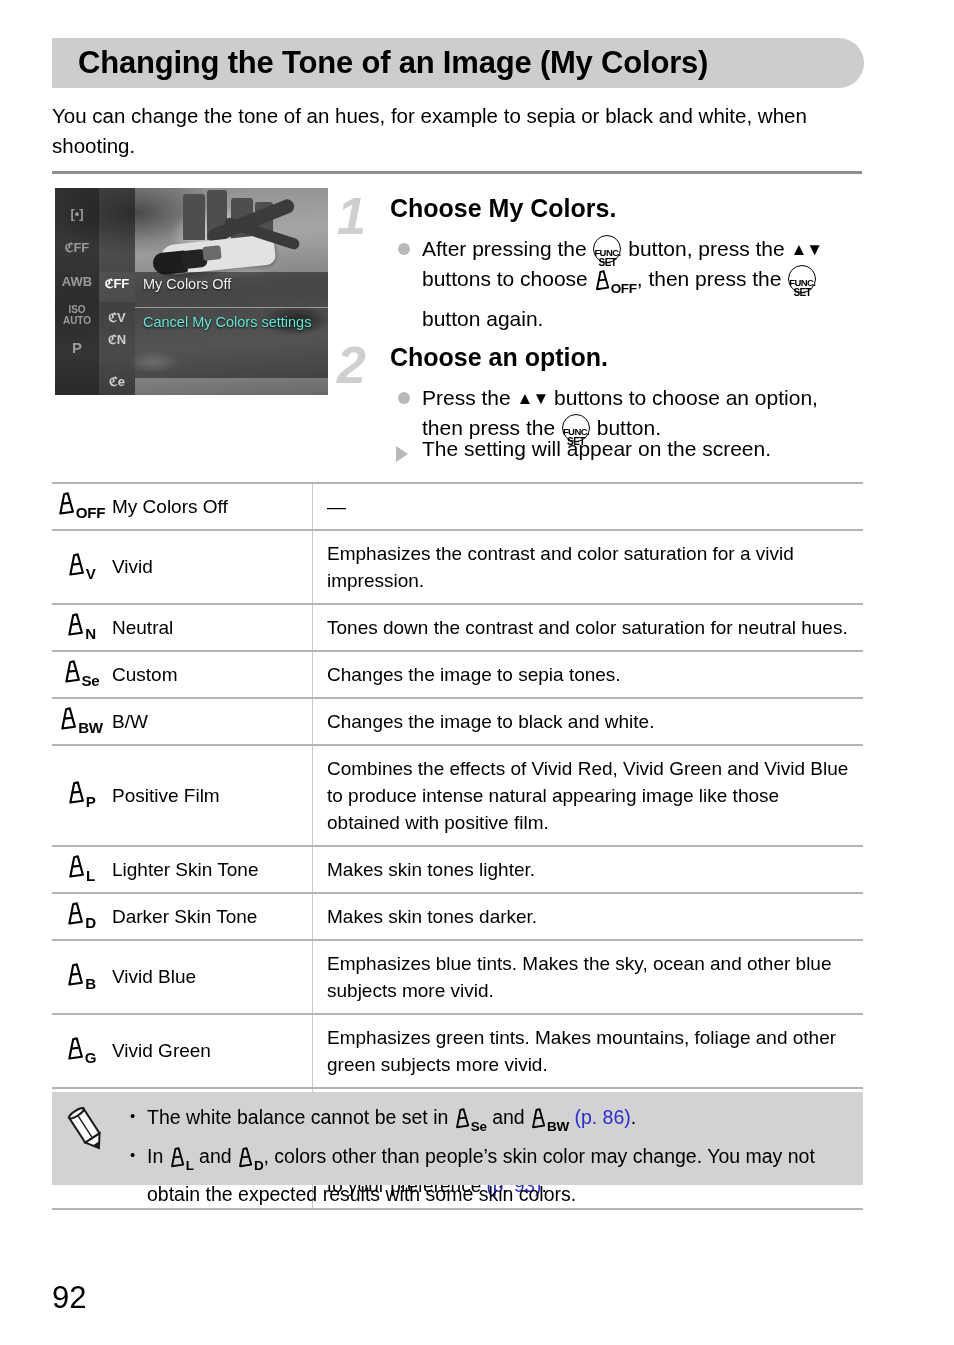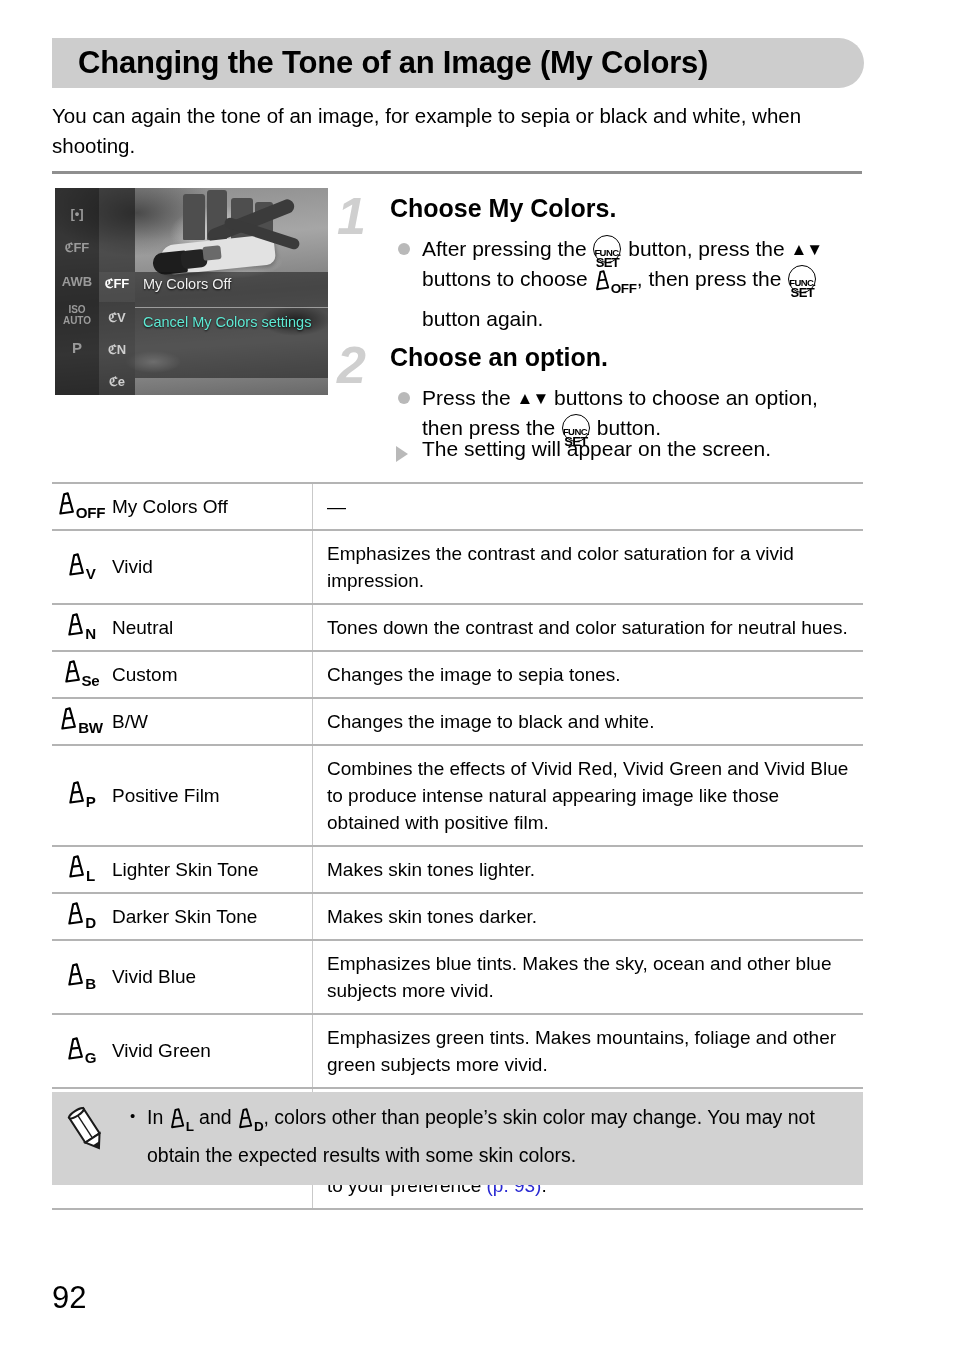--- a/index.html
+++ b/index.html
@@ -251,21 +251,21 @@
   }
   .funcset i {
     position: absolute;
     left: 0; right: 0;
     font-style: normal;
     font-weight: bold;
     text-align: center;
     letter-spacing: -0.6px;
   }
   .funcset i.a { top: 2px;  font-size: 9.5px; }
-  .funcset i.b { top: 11.5px; font-size: 13px; }
+  .funcset i.b { top: 11.5px; font-size: 10px; }
 
   
   .updown { display:inline-block; vertical-align: 1px; letter-spacing:-1px;}
   .updown span { font-size: 17px; line-height: 17px; }
 
   
   .mc {
     display: inline-block;
     position: relative;
     vertical-align: -5px;
@@ -347,21 +347,21 @@
     line-height: 34px;
     text-align: right;
   }
 </style>
 </head>
 <body>
 
 <div class="header-band"></div>
 <div class="header-title">Changing the Tone of an Image (My Colors)</div>
 
-<div class="intro">You can again the tone of an image, for example to sepia or black and white, when shooting.</div>
+<div class="intro">You can change the tone of an hues, for example to sepia or black and white, when shooting.</div>
 <div class="rule-top"></div>
 
 <div class="screen">
   <div class="scene"></div>
   <div class="bottle" style="left:128px;top:6px;width:22px;height:46px;"></div>
   <div class="bottle" style="left:152px;top:2px;width:20px;height:50px;"></div>
   <div class="bottle" style="left:176px;top:10px;width:22px;height:42px;"></div>
   <div class="bottle" style="left:200px;top:14px;width:18px;height:38px;"></div>
   <div class="plane-wing"></div>
   <div class="plane-fuse"></div>
@@ -375,21 +375,21 @@
     <div class="mi" style="top:52px;">ℭFF</div>
     <div class="mi" style="top:86px;">AWB</div>
     <div class="mi" style="top:116px;font-size:10px;line-height:11px;">ISO<br>AUTO</div>
     <div class="mi" style="top:152px;font-size:15px;">P</div>
   </div>
 
   <div class="mi-sel"></div>
   <div class="menu-second">
     <div class="mi sel" style="top:88px;">ℭFF</div>
     <div class="mi" style="top:122px;">ℭV</div>
-    <div class="mi" style="top:154px;">ℭN</div>
+    <div class="mi" style="top:144px;">ℭN</div>
     <div class="mi" style="top:186px;">ℭe</div>
   </div>
 
   <div class="panel-text"></div>
   <div class="panel-row1">My Colors Off</div>
   <div class="panel-div"></div>
   <div class="panel-row2">Cancel My Colors settings</div>
 </div>
 
 <div class="step-num" style="left:337px; top:190px;">1</div>
@@ -562,20 +562,27 @@
       <g transform="rotate(-33 20 23)">
         <rect x="12" y="4" width="17" height="30" fill="#ffffff" stroke="#1a1a1a" stroke-width="2"></rect>
         <line x1="20.5" y1="5" x2="20.5" y2="33" stroke="#1a1a1a" stroke-width="1.4"></line>
         <ellipse cx="20.5" cy="4.6" rx="8.5" ry="2.6" fill="#ffffff" stroke="#1a1a1a" stroke-width="2"></ellipse>
         <path d="M12 34 L29 34 L20.5 46 Z" fill="#ffffff" stroke="#1a1a1a" stroke-width="2"></path>
         <path d="M16.6 40.5 L24.4 40.5 L20.5 46 Z" fill="#1a1a1a"></path>
       </g>
     </svg>
   </span>
   <div class="note-list">
+    <div class="li" id="note0">The white balance cannot be set in <span class="mc"><span class="glyph" style="width:17px;height:21px"><svg width="17" height="21" viewBox="0 0 17 21">
+              <path d="M9.6 1.2 L14.2 17.6 L3.0 19.2 L6.4 2.0 Z" fill="none" stroke="#000" stroke-width="1.9" stroke-linejoin="round"></path>
+              <line x1="5.0" y1="10.4" x2="11.9" y2="9.6" stroke="#000" stroke-width="1.9"></line>
+            </svg></span><span class="sub" style="font-size:13.5px">Se</span></span> and <span class="mc"><span class="glyph" style="width:17px;height:21px"><svg width="17" height="21" viewBox="0 0 17 21">
+              <path d="M9.6 1.2 L14.2 17.6 L3.0 19.2 L6.4 2.0 Z" fill="none" stroke="#000" stroke-width="1.9" stroke-linejoin="round"></path>
+              <line x1="5.0" y1="10.4" x2="11.9" y2="9.6" stroke="#000" stroke-width="1.9"></line>
+            </svg></span><span class="sub" style="font-size:13.5px">BW</span></span> <span class="link">(p. 86)</span>.</div>
     <div class="li" id="note1">In <span class="mc"><span class="glyph" style="width:17px;height:21px"><svg width="17" height="21" viewBox="0 0 17 21">
               <path d="M9.6 1.2 L14.2 17.6 L3.0 19.2 L6.4 2.0 Z" fill="none" stroke="#000" stroke-width="1.9" stroke-linejoin="round"></path>
               <line x1="5.0" y1="10.4" x2="11.9" y2="9.6" stroke="#000" stroke-width="1.9"></line>
             </svg></span><span class="sub" style="font-size:13.5px">L</span></span> and <span class="mc"><span class="glyph" style="width:17px;height:21px"><svg width="17" height="21" viewBox="0 0 17 21">
               <path d="M9.6 1.2 L14.2 17.6 L3.0 19.2 L6.4 2.0 Z" fill="none" stroke="#000" stroke-width="1.9" stroke-linejoin="round"></path>
               <line x1="5.0" y1="10.4" x2="11.9" y2="9.6" stroke="#000" stroke-width="1.9"></line>
             </svg></span><span class="sub" style="font-size:13.5px">D</span></span>, colors other than people’s skin color may change. You may not obtain the expected results with some skin colors.</div>
   </div>
 </div>
 

